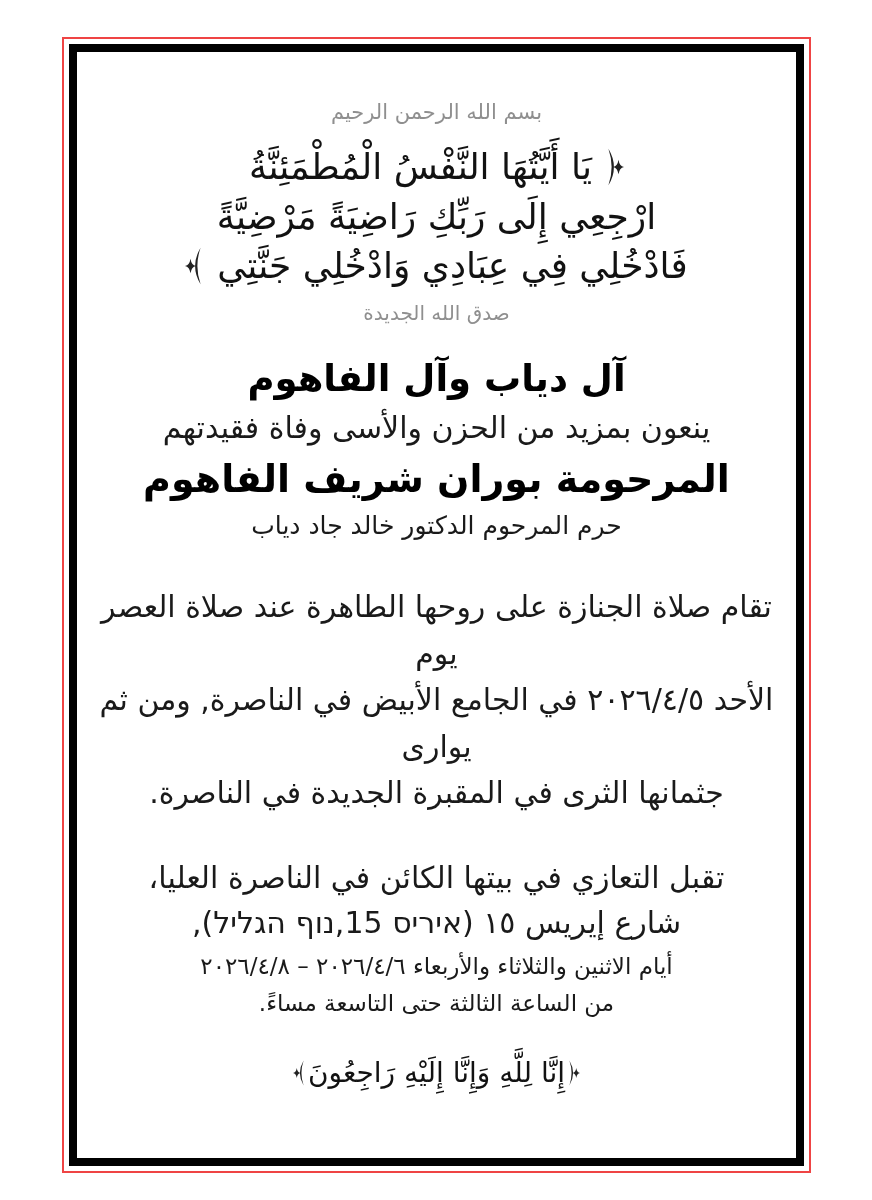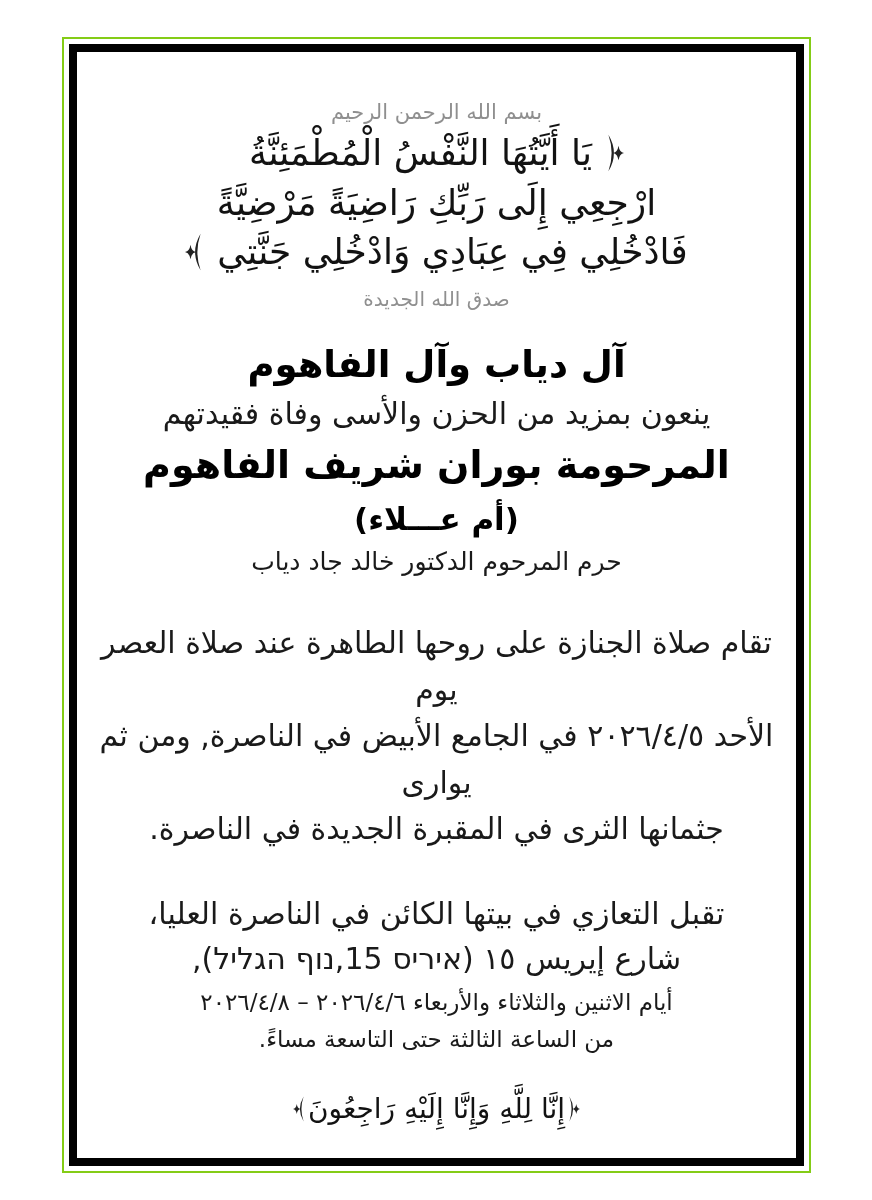--- a/index.html
+++ b/index.html
@@ -7,37 +7,37 @@
     position:relative;
     width:872px;height:1200px;
     background:#ffffff;
     font-family:"DejaVu Sans","Liberation Sans",sans-serif;
     color:#1a1a1a;
     overflow:hidden;
   }
   .outer-frame{
     position:absolute;
     left:62px;top:37px;right:61px;bottom:27px;
-    border:2px solid #84cc16;
+    border:2px solid #ef4444;
   }
   .inner-frame{
     position:absolute;
     left:5px;top:5px;right:5px;bottom:5px;
     border:8px solid #000000;
   }
   .content{
     position:absolute;inset:0;
     display:flex;flex-direction:column;align-items:center;
     text-align:center;
     direction:rtl;
   }
   .line{width:100%;}
   .muted{color:#8f8f8f;}
   .basmala{margin-top:48px;font-size:21px;letter-spacing:1px;}
-  .verse{margin-top:4px;font-size:36px;line-height:1.38;color:#121212;}
+  .verse{margin-top:18px;font-size:36px;line-height:1.38;color:#121212;}
   .verse-line{display:flex;justify-content:center;align-items:center;gap:10px;direction:rtl;}
   .sadaqa{margin-top:10px;font-size:20px;letter-spacing:1px;}
   .families{margin-top:32px;font-size:37px;font-weight:bold;color:#000;}
   .announce{margin-top:10px;font-size:30px;}
   .deceased{margin-top:12px;font-size:38px;font-weight:bold;color:#000;}
   .kunya{margin-top:14px;font-size:31px;font-weight:bold;color:#000;}
   .relation{margin-top:10px;font-size:25px;}
   .funeral{margin-top:44px;font-size:30px;line-height:1.55;}
   .condolence{margin-top:38px;font-size:30px;line-height:1.5;}
   .days{margin-top:3px;font-size:23px;line-height:1.62;}
@@ -78,21 +78,20 @@
               </svg>
             </span>
           </div>
         </div>
 
         <div class="line sadaqa muted">صدق الله الجديدة</div>
 
         <div class="line families">آل دياب وآل الفاهوم</div>
         <div class="line announce">ينعون بمزيد من الحزن والأسى وفاة فقيدتهم</div>
         <div class="line deceased">المرحومة بوران شريف الفاهوم</div>
-        <div class="line kunya">(أم عـــلاء)</div>
         <div class="line relation">حرم المرحوم الدكتور خالد جاد دياب</div>
 
         <div class="funeral">
           <div class="line">تقام صلاة الجنازة على روحها الطاهرة عند صلاة العصر يوم</div>
           <div class="line">الأحد ٢٠٢٦/٤/٥ في الجامع الأبيض في الناصرة, ومن ثم يوارى</div>
           <div class="line">جثمانها الثرى في المقبرة الجديدة في الناصرة.</div>
         </div>
 
         <div class="condolence">
           <div class="line">تقبل التعازي في بيتها الكائن في الناصرة العليا،</div>

